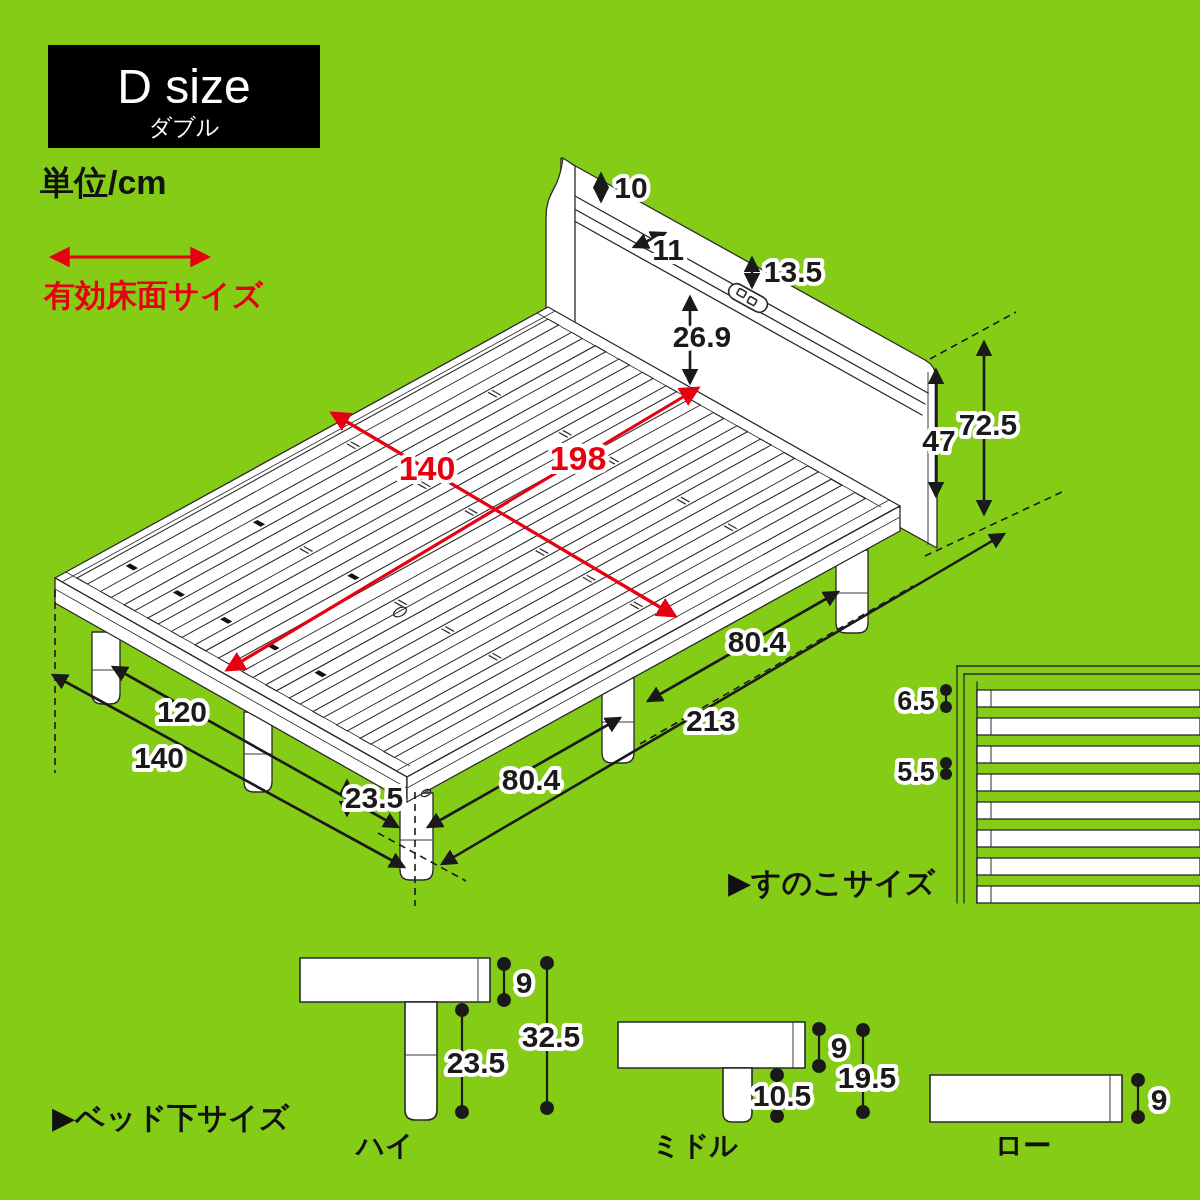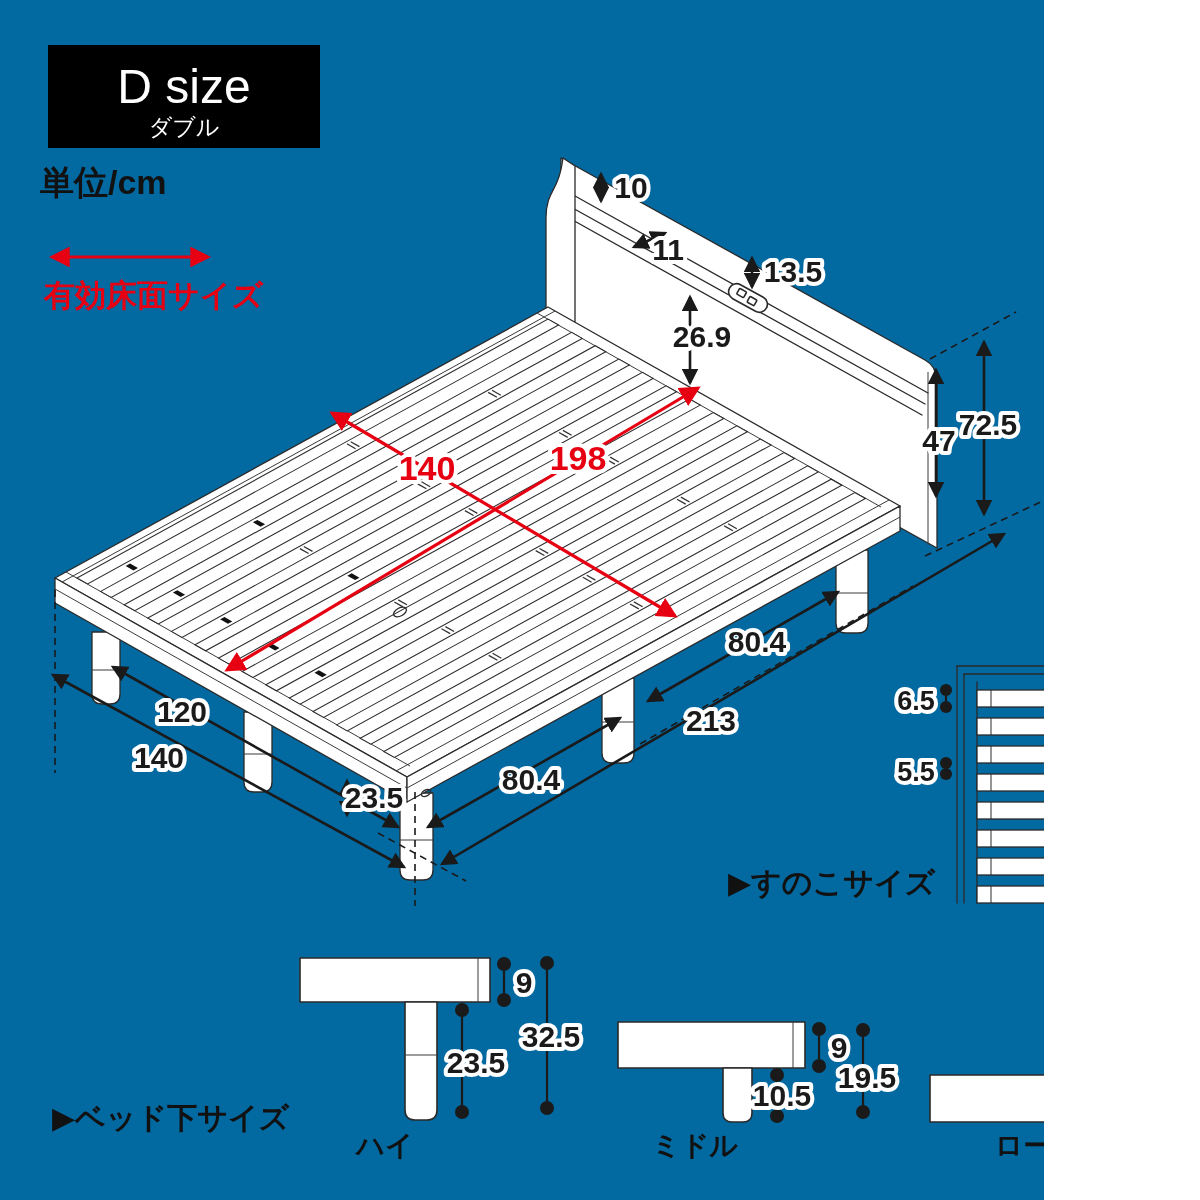--- a/index.html
+++ b/index.html
@@ -1,16 +1,16 @@
 <!DOCTYPE html>
 <html><head>
 <meta charset="utf-8">
 <style>
   html,body{margin:0;padding:0;background:#fff;}
-  .stage{position:relative;width:1044px;height:1200px;background:#0369a1;overflow:hidden;
+  .stage{position:relative;width:1200px;height:1200px;background:#84cc16;overflow:hidden;
          font-family:"Liberation Sans","DejaVu Sans",sans-serif;}
   svg{position:absolute;left:0;top:0;}
   text{font-family:"Liberation Sans","DejaVu Sans",sans-serif;}
   .art{stroke:#2a2a2a;stroke-width:1.3;fill:none;stroke-linejoin:round;stroke-linecap:round;}
   .artf{stroke:#2a2a2a;stroke-width:1.3;fill:#fff;stroke-linejoin:round;}
   .thin{stroke:#3a3a3a;stroke-width:1;fill:none;}
   .dash{stroke:#1a1a1a;stroke-width:1.6;fill:none;stroke-dasharray:7 5;}
   .dline{stroke:#1a1a1a;stroke-width:2.6;fill:none;}
   .rline{stroke:#e60012;stroke-width:3.2;fill:none;}
   .dotline{stroke:#1a1a1a;stroke-width:2.2;fill:none;}

